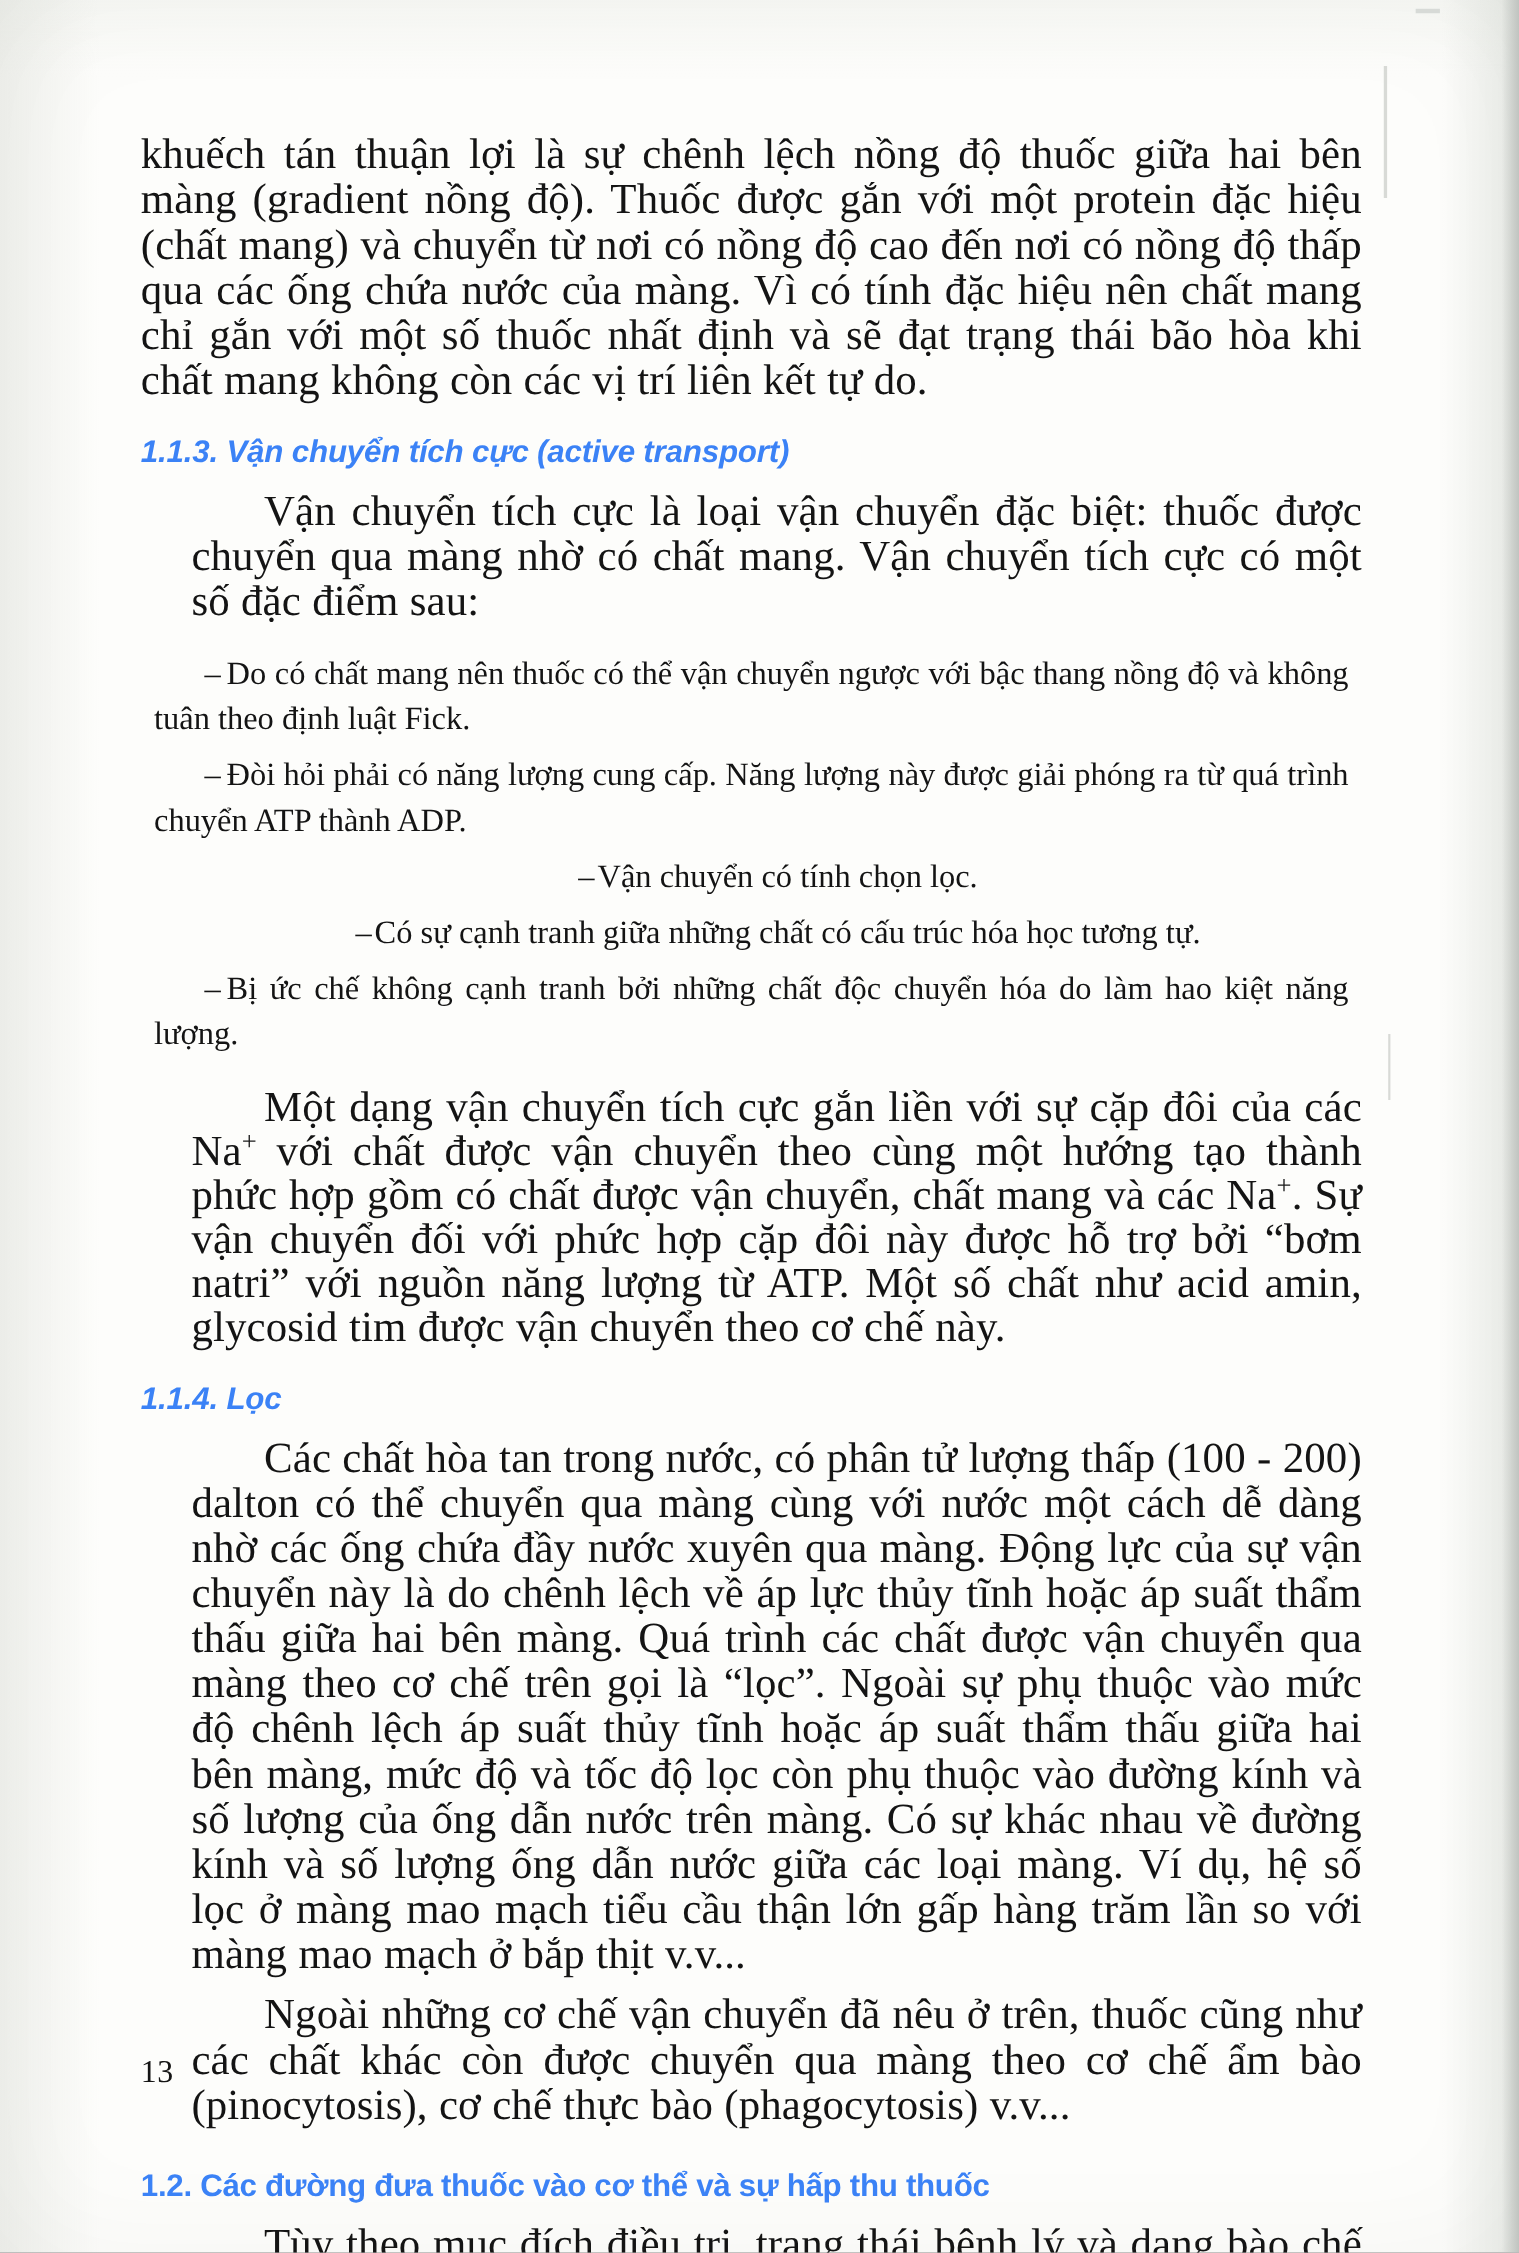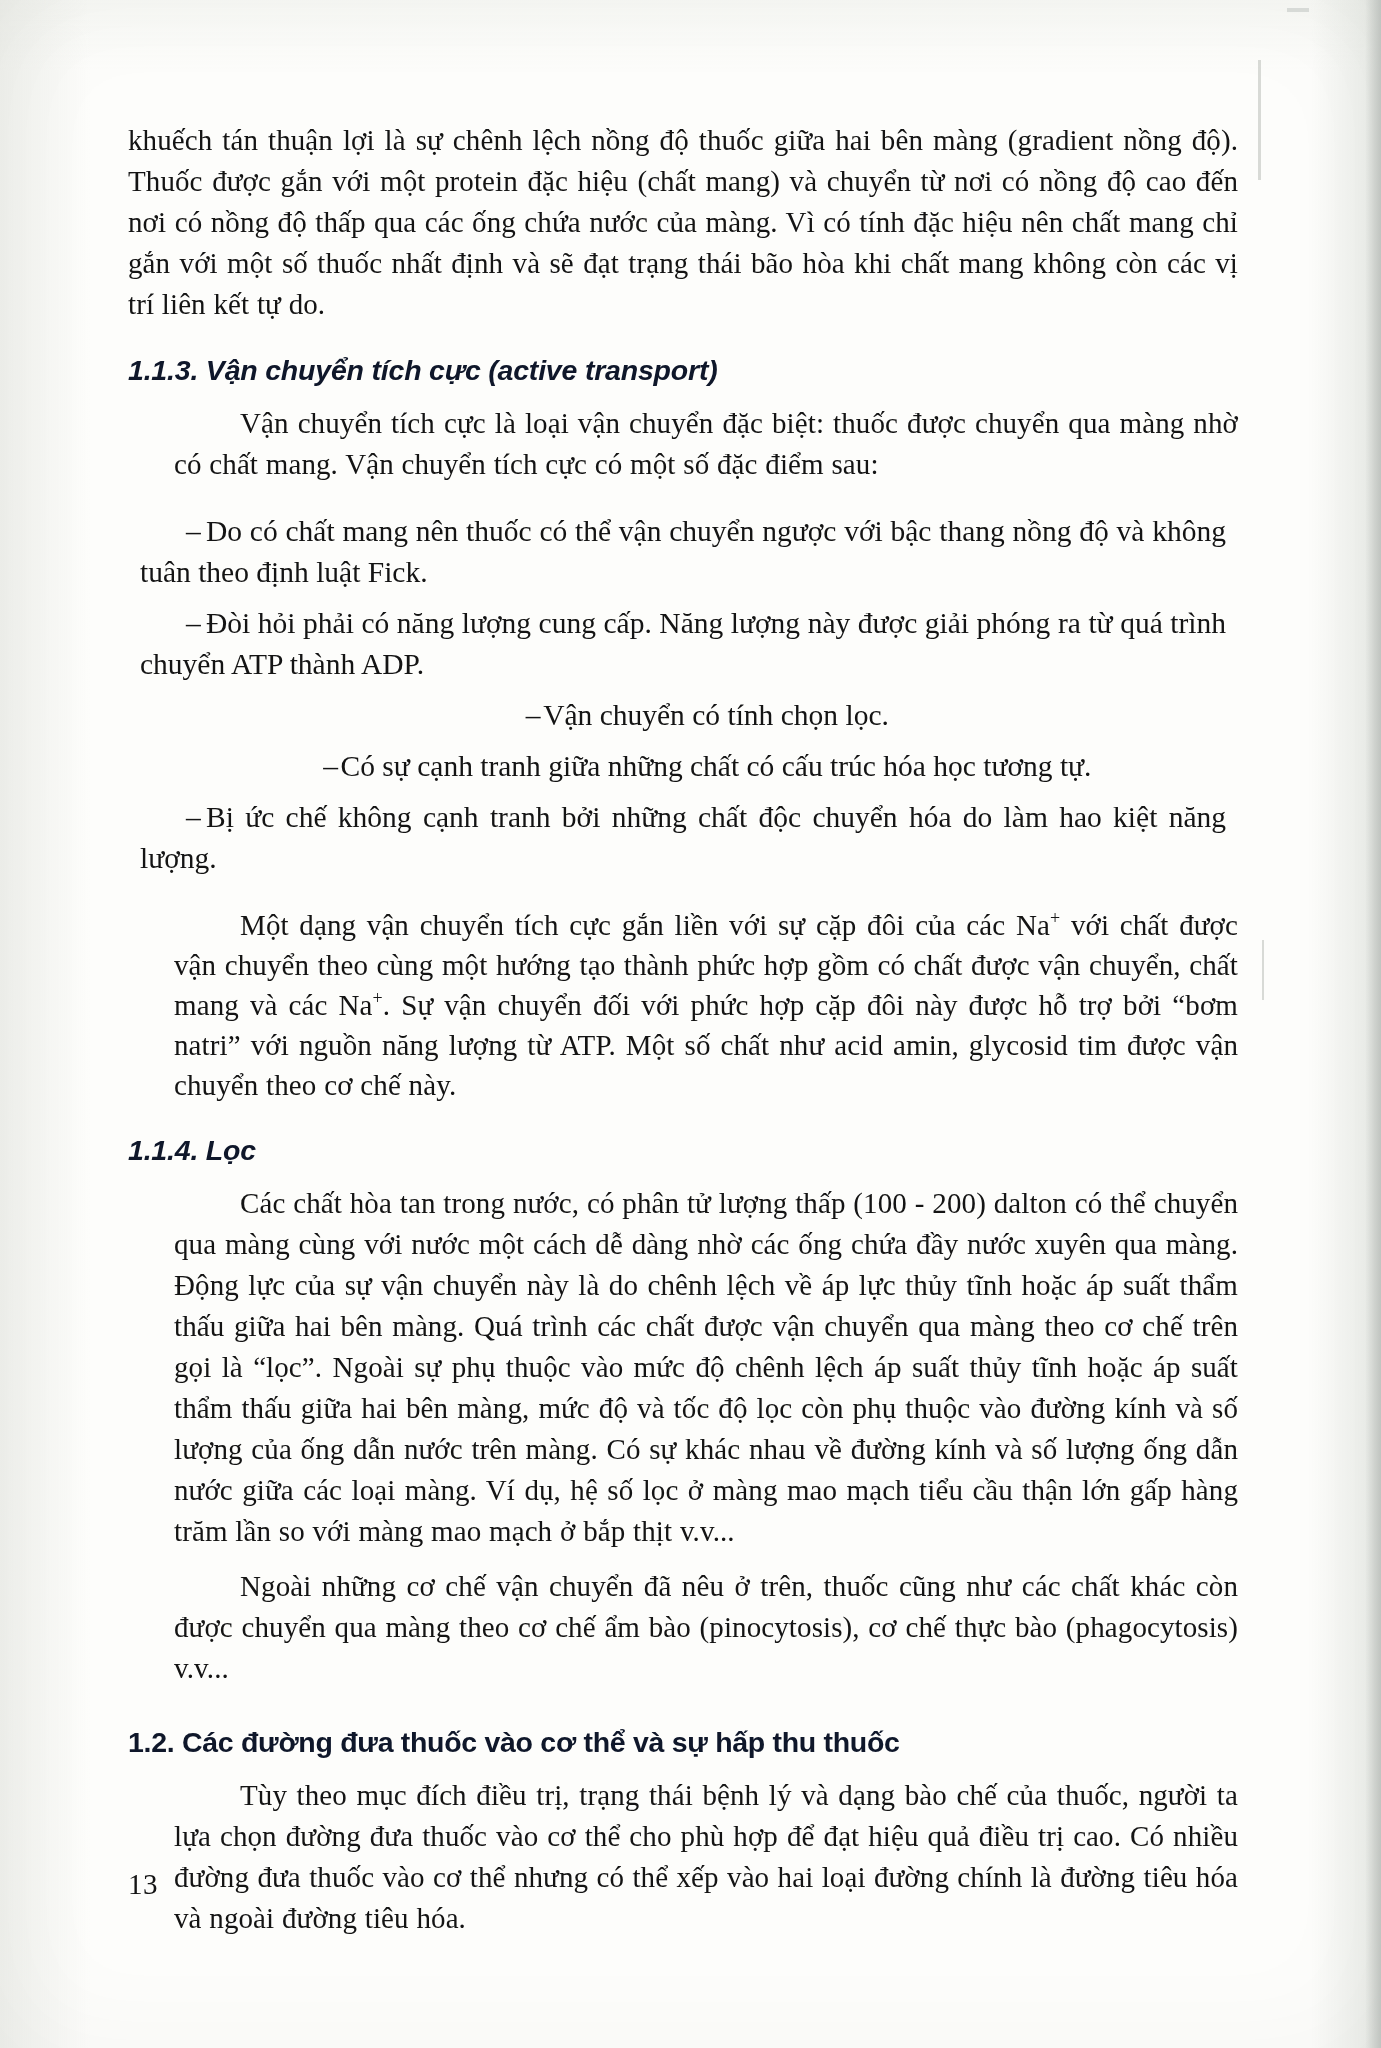--- a/index.html
+++ b/index.html
@@ -52,21 +52,21 @@
     left: 128px;
     top: 120px;
     width: 1110px;
   }
 
   p.body, p.lead, li.dash-item, h3.sec, h2.sec {
     margin: 0;
   }
 
   p.body, p.lead {
-    font-size: 29px;
+    font-size: 39px;
     line-height: 41px;
     text-align: justify;
     text-justify: inter-word;
     letter-spacing: 0.1px;
     word-spacing: 0.4px;
   }
   p.lead {
     text-indent: 66px;
     margin-left: 46px;
   }
@@ -77,21 +77,21 @@
   .gap-sm { height: 14px; }
   .gap-md { height: 26px; }
   .gap-lg { height: 34px; }
 
   h3.sec, h2.sec {
     font-family: "Liberation Sans", "DejaVu Sans", sans-serif;
     font-weight: bold;
     font-size: 28.5px;
     line-height: 38px;
     letter-spacing: -0.2px;
-    color: #0f172a;
+    color: #3b82f6;
   }
   h3.sec { font-style: italic; }
   h2.sec { font-style: normal; letter-spacing: -0.3px; }
 
   ul.dash-list {
     list-style: none;
     margin: 12px;
     padding: 0;
   }
   li.dash-item {

